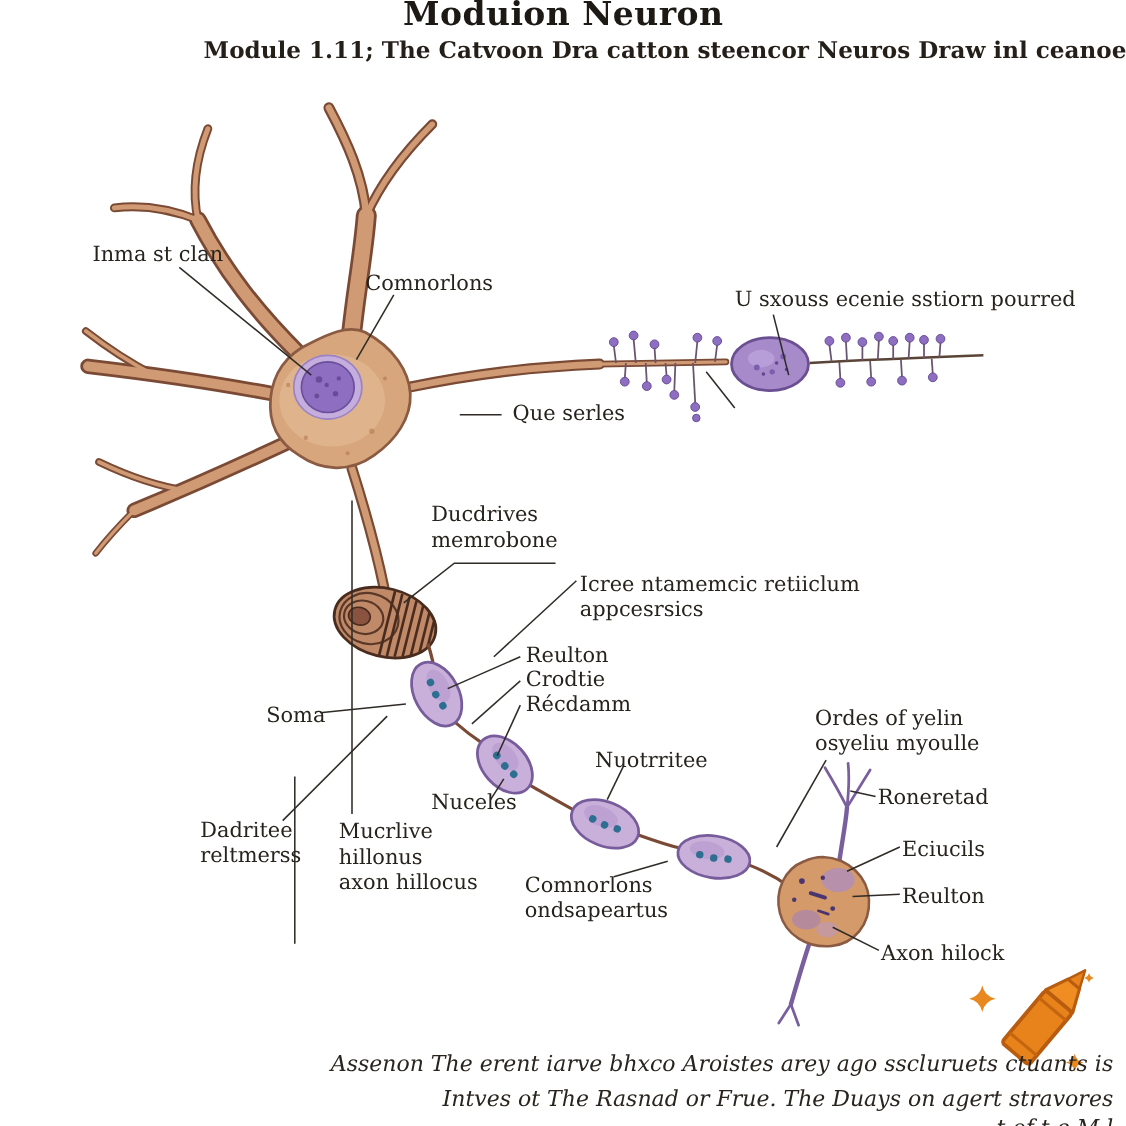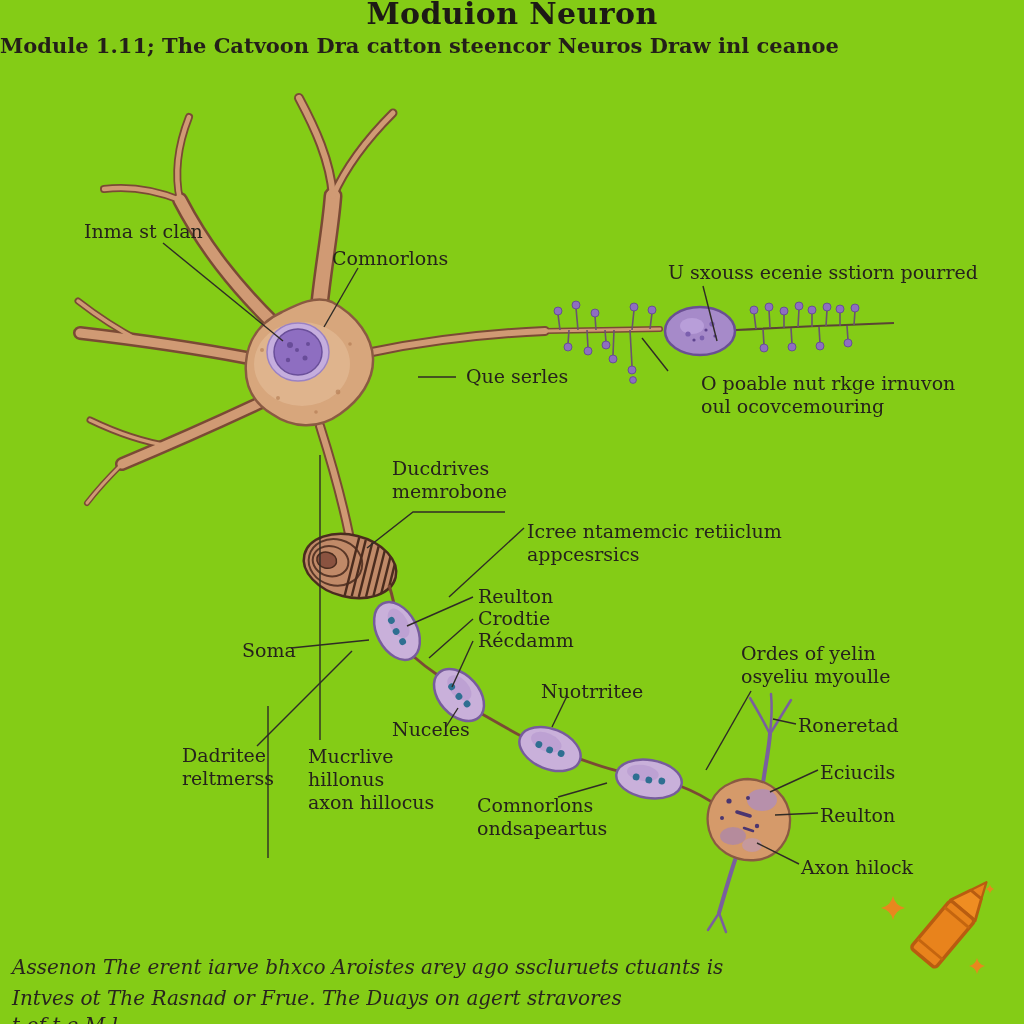--- a/index.html
+++ b/index.html
@@ -3,36 +3,36 @@
 <meta charset="utf-8">
 <style>
   * { margin:0; padding:0; box-sizing:border-box; }
   html,body { width:1024px; height:1024px; }
   body {
     font-family:"DejaVu Serif", serif;
     background:#edeade;
     color:#2f2b26;
     overflow:hidden;
   }
-  #canvas { position:relative; width:1024px; height:1024px; background:#84cc16; overflow:hidden; }
+  #canvas { position:relative; width:1024px; height:1024px; background:#ffffff; overflow:hidden; }
   .title {
     position:absolute; top:-4px; left:0; width:100%;
     text-align:center; font-size:30px; font-weight:bold;
     letter-spacing:.4px; color:#1d1a15;
   }
   .subtitle {
     position:absolute; top:33px; left:0; width:100%;
-    text-align:left; font-size:21px; font-weight:bold; color:#241f19;
+    text-align:right; font-size:21px; font-weight:bold; color:#241f19;
   }
   .lbl {
     position:absolute; font-size:19px; line-height:23px;
     white-space:pre-line; color:#26221c;
   }
   .caption {
-    position:absolute; left:12px; width:1000px; text-align:left;
+    position:absolute; left:12px; width:1000px; text-align:right;
     font-style:italic; font-size:20px; color:#29241e;
   }
   svg.art { position:absolute; left:0; top:0; }
 </style>
 </head>
 <body>
 
 <div id="canvas">
 
   <svg class="art" width="1024" height="1024" viewBox="0 0 1024 1024">
@@ -272,22 +272,20 @@
     </g>
   </svg>
 
   <div class="title">Moduion Neuron</div>
   <div class="subtitle">Module 1.11; The Catvoon Dra catton steencor Neuros Draw inl ceanoe</div>
 
   <div class="lbl" style="left:84px;top:220px">Inma st clan</div>
   <div class="lbl" style="left:332px;top:247px">Comnorlons</div>
   <div class="lbl" style="left:668px;top:261px">U sxouss ecenie sstiorn pourred</div>
   <div class="lbl" style="left:466px;top:365px">Que serles</div>
-  <div class="lbl" style="left:701px;top:372px">O poable nut rkge irnuvon
-oul ocovcemouring</div>
   <div class="lbl" style="left:392px;top:457px">Ducdrives
 memrobone</div>
   <div class="lbl" style="left:527px;top:520px">Icree ntamemcic retiiclum
 appcesrsics</div>
   <div class="lbl" style="left:478px;top:585px">Reulton</div>
   <div class="lbl" style="left:478px;top:607px">Crodtie</div>
   <div class="lbl" style="left:478px;top:629px">Récdamm</div>
   <div class="lbl" style="left:242px;top:639px">Soma</div>
   <div class="lbl" style="left:541px;top:680px">Nuotrritee</div>
   <div class="lbl" style="left:392px;top:718px">Nuceles</div>

